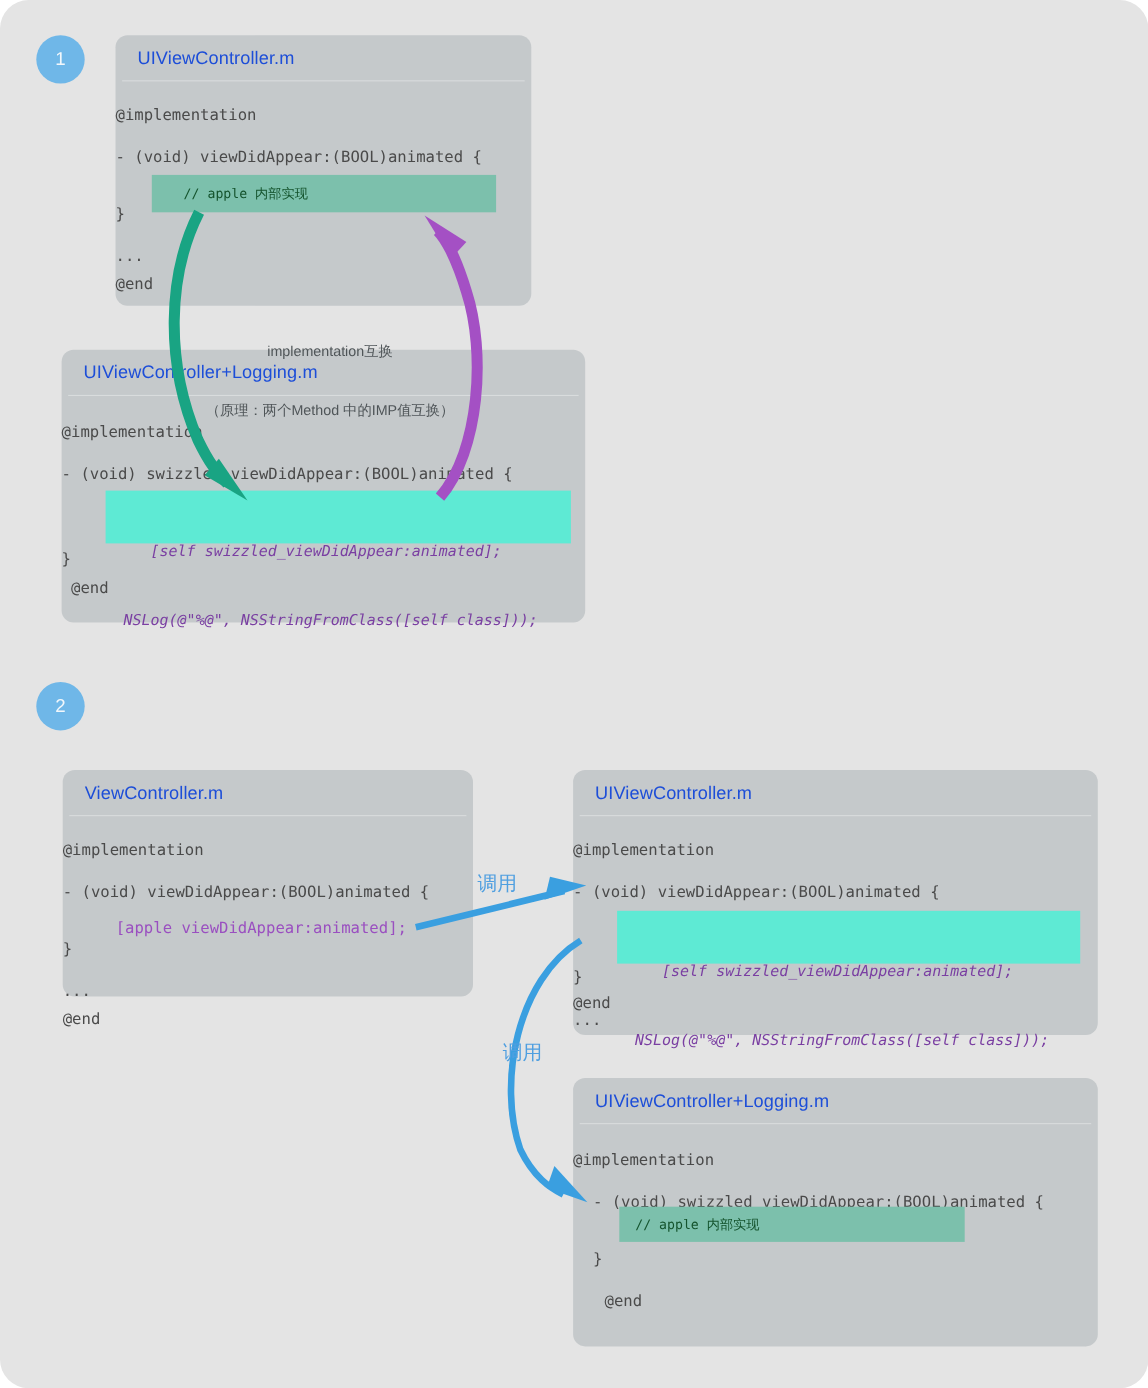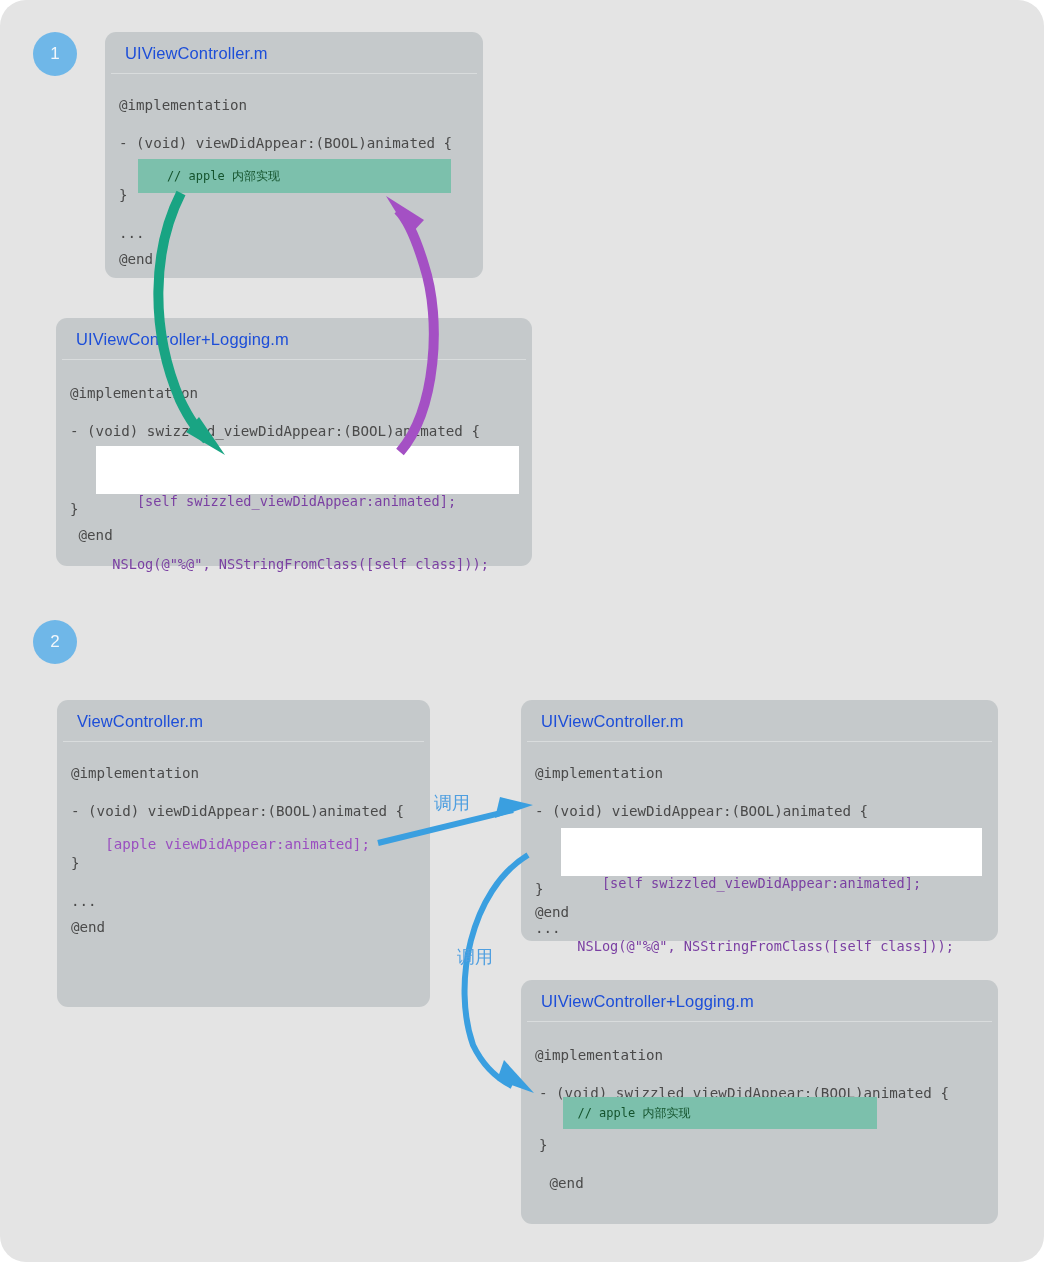--- a/index.html
+++ b/index.html
@@ -68,43 +68,43 @@
   .panel-body {
     position: relative;
     font-family: "DejaVu Sans Mono", "Liberation Mono", monospace;
     font-size: 14.2px;
     color: #4a4a4a;
     padding: 18px 0 0 0;
     line-height: 1.0;
   }
   .cl {
     white-space: pre;
-    padding-left: 14px;
     height: 26px;
     line-height: 26px;
   }
   .cl.gap { height: 12px; }
 
   
   .hl {
     position: absolute;
     white-space: pre;
     line-height: 1.55;
     font-family: "DejaVu Sans Mono", "Liberation Mono", monospace;
     z-index: 14;
   }
   .hl-green {
     background: #7cc0ac;
     color: #14532d;
     font-size: 12px;
   }
   .hl-purple {
-    background: #ffffff;
+    background: #5eead4;
     color: #7a3fa2;
     font-size: 13.6px;
+    font-style: italic;
   }
 
   
   .flow-label {
     position: absolute;
     color: #4f5558;
     font-size: 13px;
     text-align: center;
     line-height: 1.35;
     z-index: 25;
@@ -160,20 +160,24 @@
       <div class="cl"></div>
       <div class="cl">}</div>
       <div class="cl gap"></div>
       <div class="cl">...</div>
       <div class="cl">@end</div>
     </div>
   </div>
 
   <div class="hl hl-green" style="left:138px; top:159px; width:313px; height:34px; line-height:34px;">    // apple 内部实现</div>
 
+  <div class="flow-label" style="left:155px; top:276px; width:290px;">
+    <div>implementation互换</div>
+    <div>（原理：两个Method 中的IMP值互换）</div>
+  </div>
 
   <div class="panel" style="left:56px; top:318px; width:476px; height:248px;">
     <div class="panel-title">UIViewController+Logging.m</div>
     <div class="panel-body" style="padding-top:20px;">
       <div class="cl">@implementation</div>
       <div class="cl gap"></div>
       <div class="cl">- (void) swizzled_viewDidAppear:(BOOL)animated {</div>
       <div class="cl"></div>
       <div class="cl"></div>
       <div class="cl">}</div>
@@ -183,21 +187,21 @@
 
   <div class="hl hl-purple" style="left:96px; top:446px; width:423px; height:45px; padding-top:3px;">
     <div>     [self swizzled_viewDidAppear:animated];</div>
     <div>  NSLog(@"%@", NSStringFromClass([self class]));</div>
   </div>
 
   <div class="badge" id="badge-2">
     <span>2</span>
   </div>
 
-  <div class="panel" style="left:57px; top:700px; width:373px; height:307px;">
+  <div class="panel" style="left:57px; top:700px; width:373px; height:206px;">
     <div class="panel-title">ViewController.m</div>
     <div class="panel-body">
       <div class="cl">@implementation</div>
       <div class="cl gap"></div>
       <div class="cl">- (void) viewDidAppear:(BOOL)animated {</div>
       <div class="cl"></div>
       <div class="cl">}</div>
       <div class="cl gap"></div>
       <div class="cl">...</div>
       <div class="cl">@end</div>

